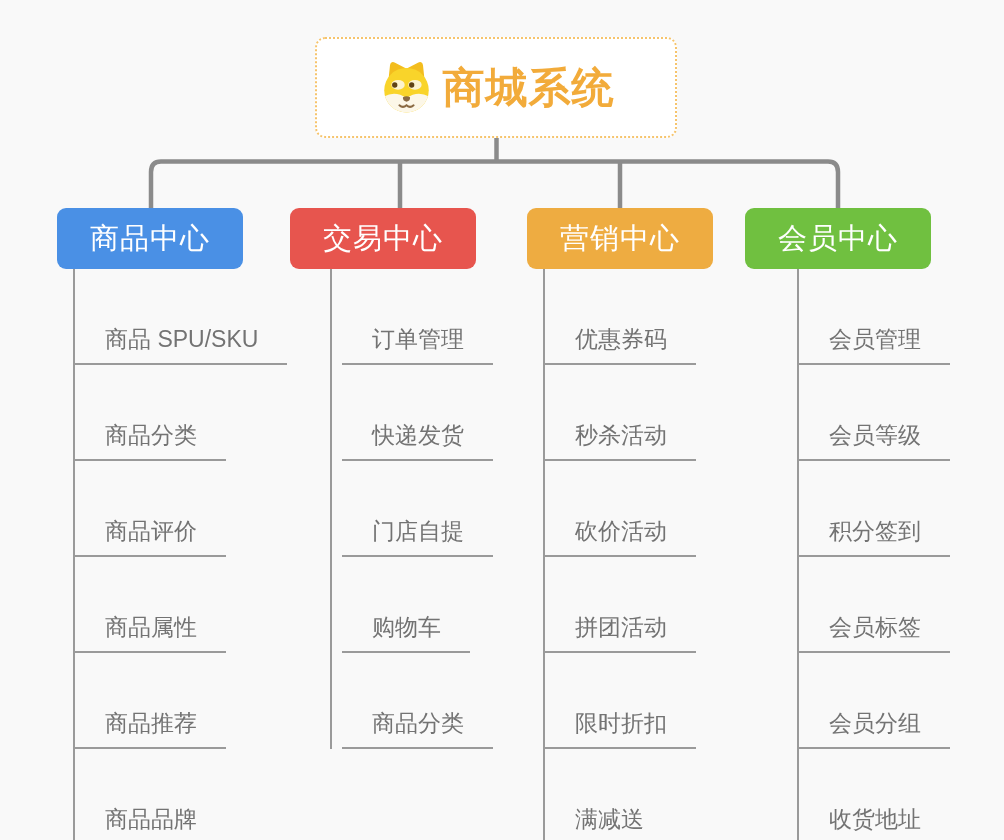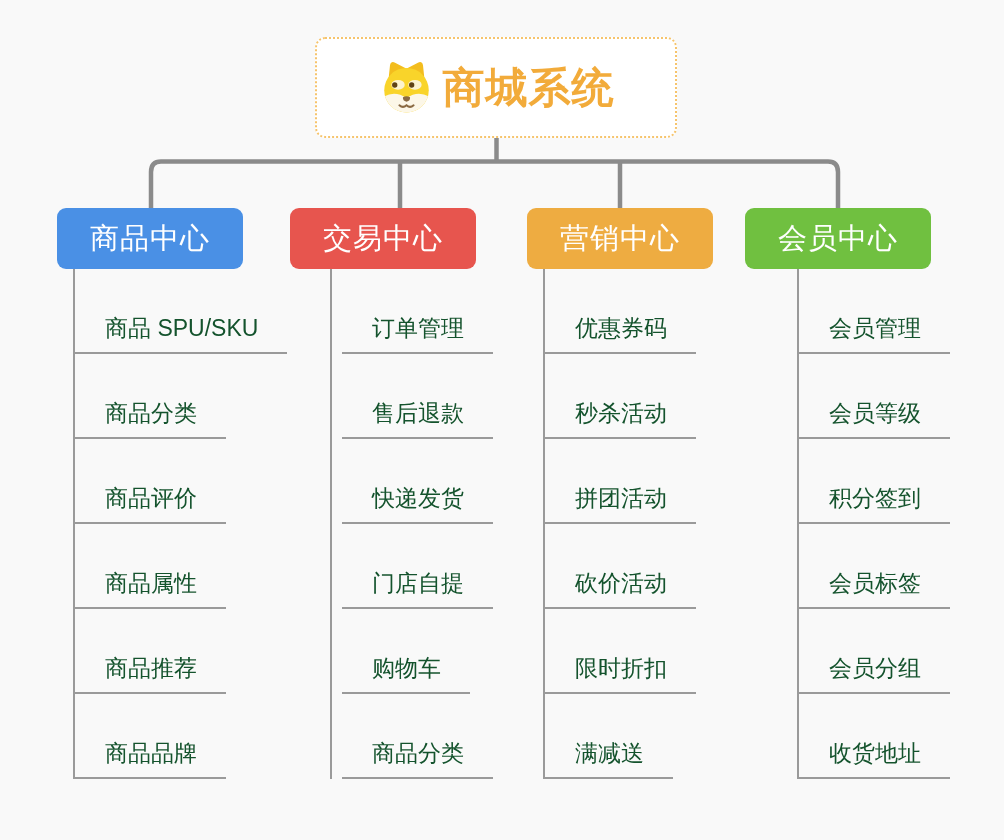--- a/index.html
+++ b/index.html
@@ -67,29 +67,29 @@
     position:absolute;
     top:269px;
     border-left:2px solid #9a9a9a;
     z-index:1;
   }
   .items.c1{left:73px;}
   .items.c2{left:330px;padding-left:10px;}
   .items.c3{left:543px;}
   .items.c4{left:761px;margin-left:36px;}
   .item{
-    height:85px;
+    height:96px;
     box-sizing:border-box;
     width:max-content;
     display:flex;
     align-items:flex-end;
     padding:0 29px 8px 30px;
     border-bottom:2px solid #9a9a9a;
     font-size:23px;
-    color:#14532d;
+    color:#737373;
     white-space:nowrap;
     cursor:default;
   }
 </style>
 </head>
 <body>
 
 <div class="canvas">
 
   <svg class="connector-svg" width="1004" height="260" viewBox="0 0 1004 260">
@@ -130,33 +130,32 @@
     <div class="item">商品分类</div>
     <div class="item">商品评价</div>
     <div class="item">商品属性</div>
     <div class="item">商品推荐</div>
     <div class="item">商品品牌</div>
   </div>
 
   <div class="branch-node c2" style="background-color: rgb(231, 85, 78);">交易中心</div>
   <div class="items c2">
     <div class="item">订单管理</div>
-    <div class="item">售后退款</div>
     <div class="item">快递发货</div>
     <div class="item">门店自提</div>
     <div class="item">购物车</div>
     <div class="item">商品分类</div>
   </div>
 
   <div class="branch-node c3" style="background-color: rgb(238, 172, 65);">营销中心</div>
   <div class="items c3">
     <div class="item">优惠券码</div>
     <div class="item">秒杀活动</div>
+    <div class="item">砍价活动</div>
     <div class="item">拼团活动</div>
-    <div class="item">砍价活动</div>
     <div class="item">限时折扣</div>
     <div class="item">满减送</div>
   </div>
 
   <div class="branch-node c4" style="background-color: rgb(112, 192, 64);">会员中心</div>
   <div class="items c4">
     <div class="item">会员管理</div>
     <div class="item">会员等级</div>
     <div class="item">积分签到</div>
     <div class="item">会员标签</div>

